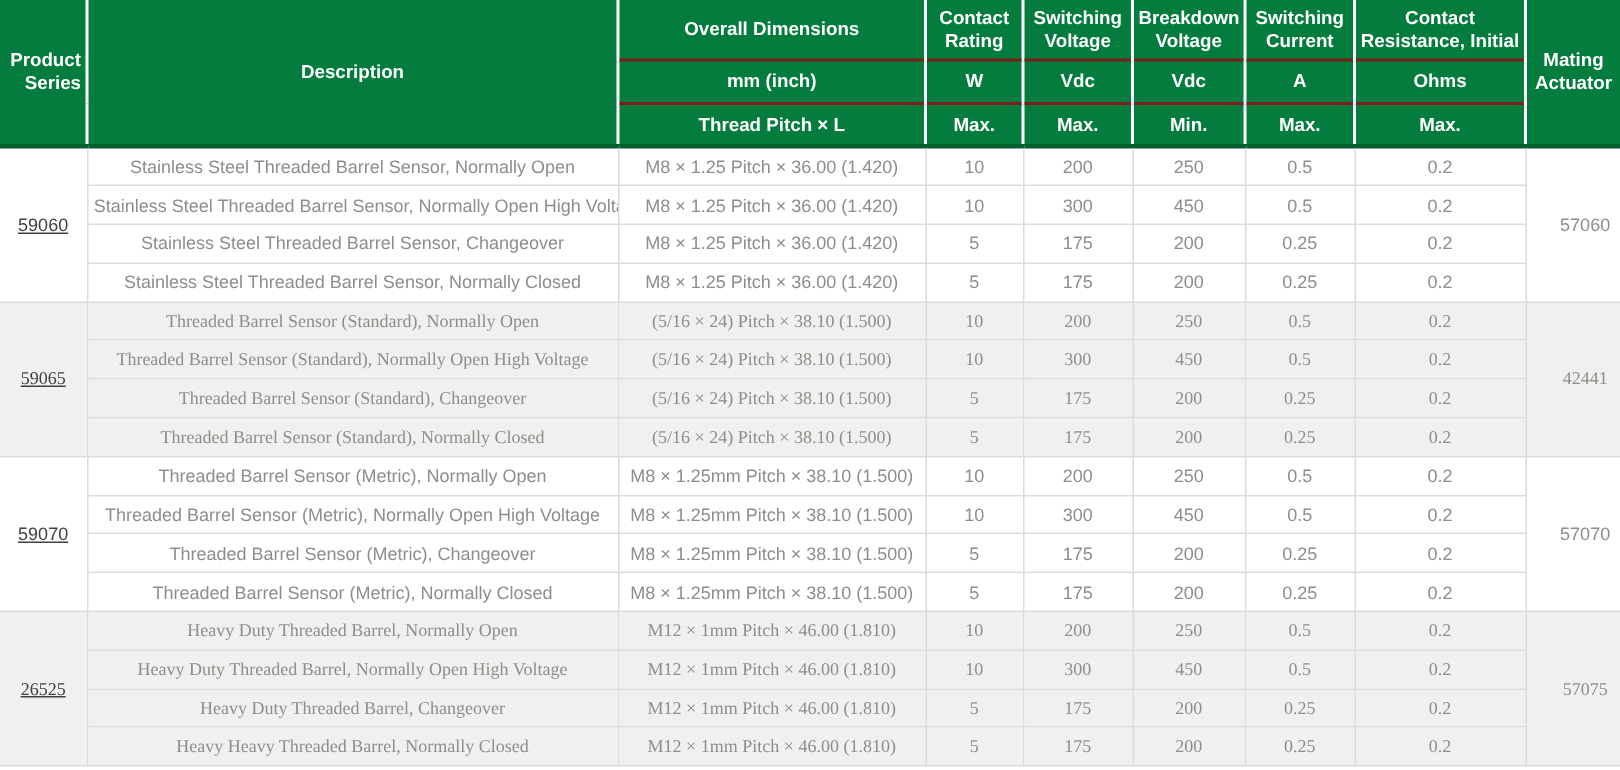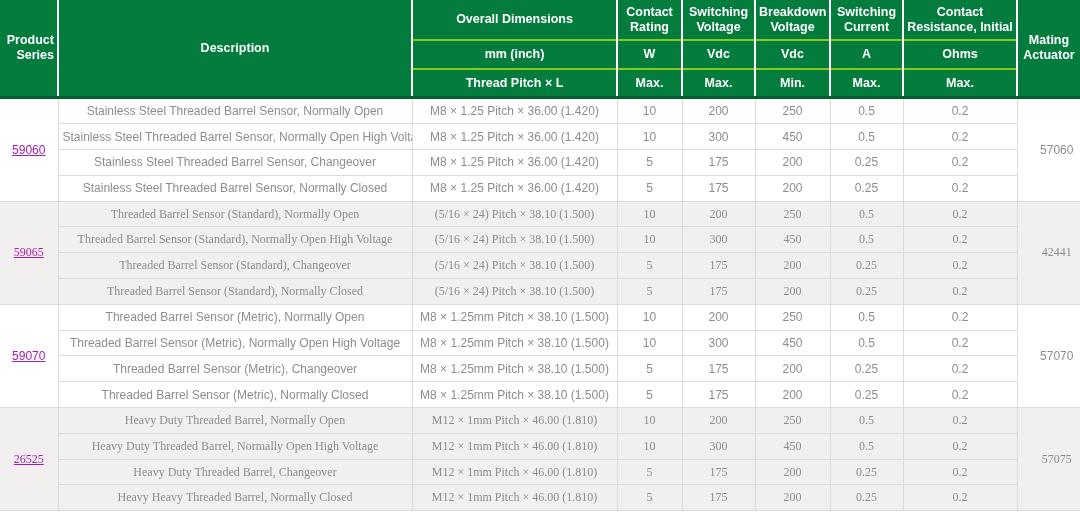--- a/index.html
+++ b/index.html
@@ -18,21 +18,21 @@
     background: #047c3e;
     color: #ffffff;
     font-weight: bold;
     font-size: 12.5px;
     line-height: 1.15;
     text-align: center;
     vertical-align: middle;
     padding: 2px 3px;
     border-left: 2px solid #ffffff;
   }
-  thead tr.hrow2 th, thead tr.hrow3 th { border-top: 2px solid #84cc16; }
+  thead tr.hrow2 th, thead tr.hrow3 th { border-top: 2px solid #7f1d1d; }
   thead th.no-left { border-left: none; text-align: right; }
   thead th.hdr-bottom { border-bottom: 3px solid #00612f; }
   thead tr.hrow1 { height: 40px; }
   thead tr.hrow2 { height: 29px; }
   thead tr.hrow3 { height: 28px; }
   
   tbody td {
     border: 1px solid #dbdbd9;
     color: #8d8d8b;
     font-size: 12px;
@@ -41,21 +41,21 @@
     height: 24.8px;
     padding: 0 4px;
     background: #ffffff;
     overflow: hidden;
     white-space: nowrap;
   }
   tbody tr.stripe td { background: #f1f0ee; font-family: Liberation Serif, serif; }
   td.series-cell { border-left: none; }
   td.actuator-cell { border-right: none; padding-left: 20px; }
   a.series-link {
-    color: #a21caf;
+    color: #404040;
     text-decoration: underline;
     cursor: pointer;
   }
 </style>
 </head>
 <body>
 
 <div id="frame">
   <table class="spec">
     <colgroup>

